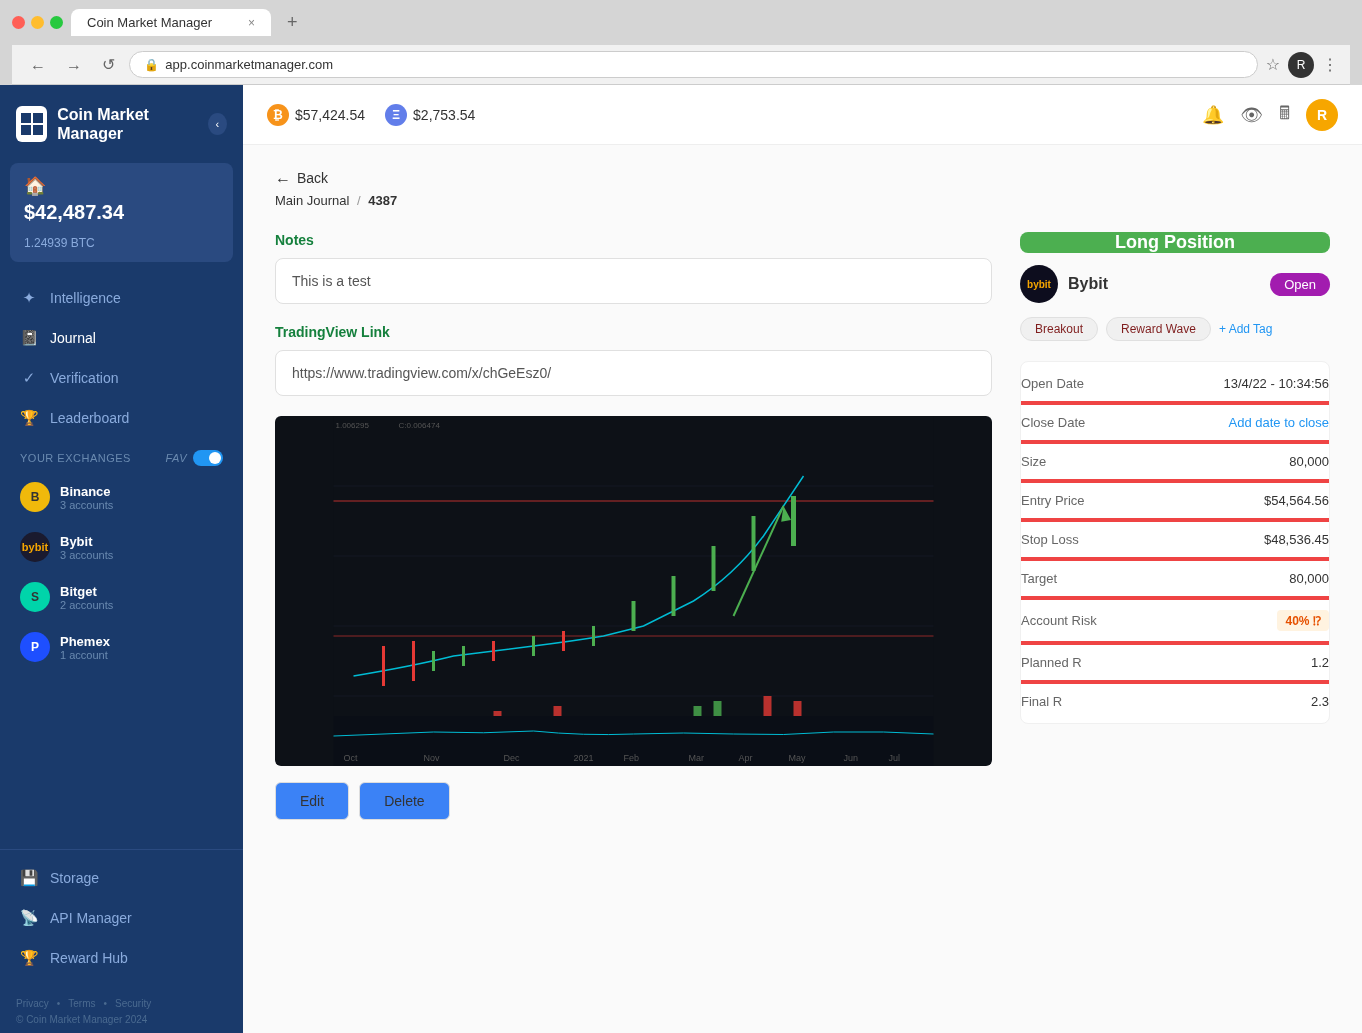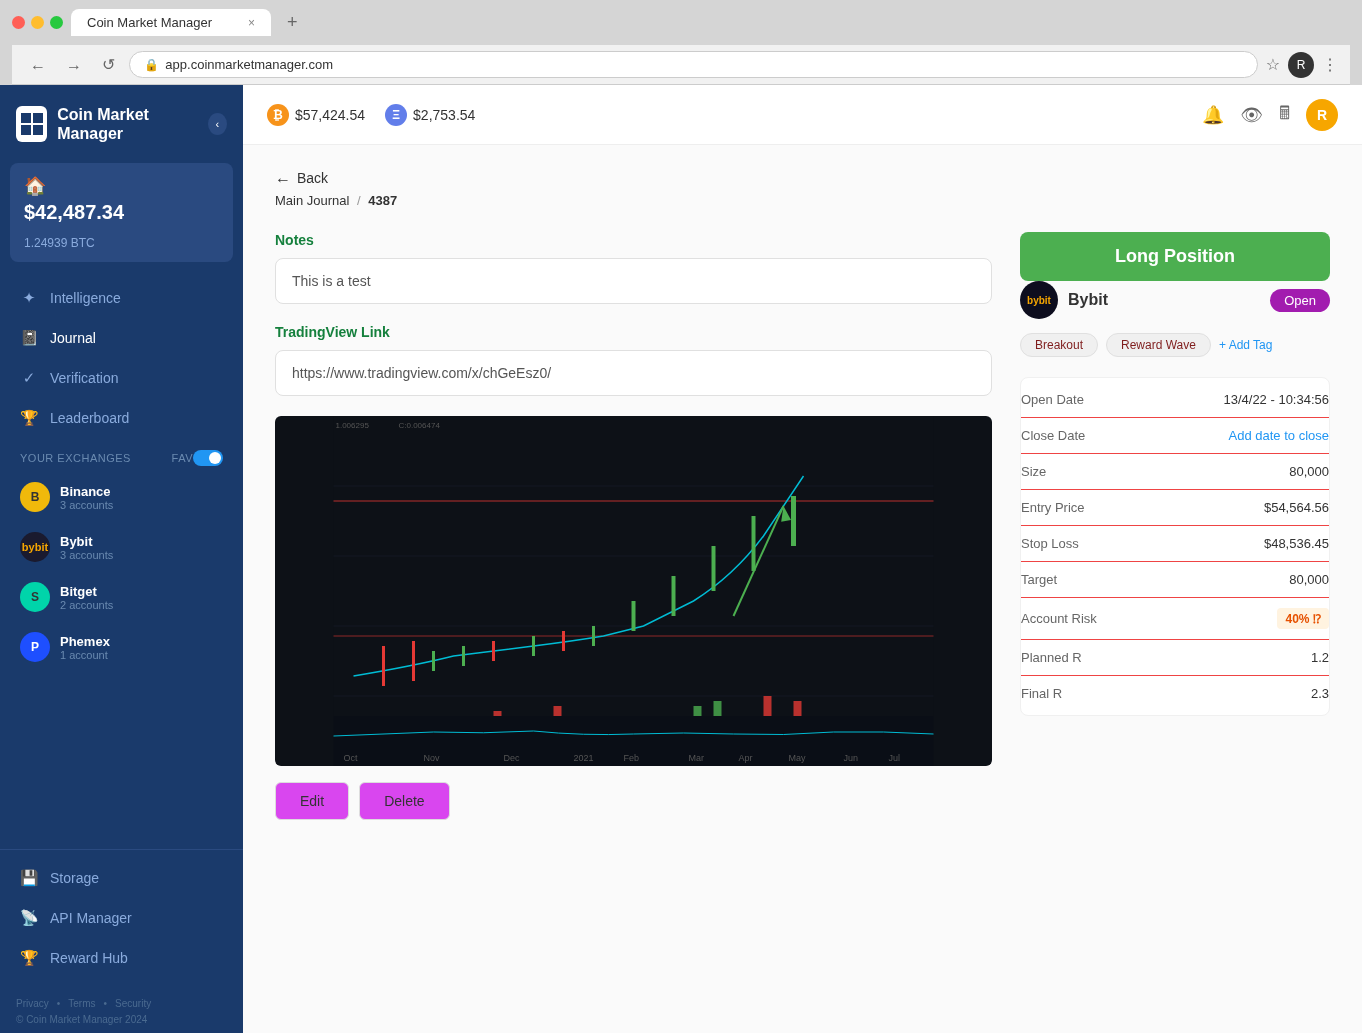--- a/index.html
+++ b/index.html
@@ -37,21 +37,21 @@
     .sidebar-balance-amount { font-size: 20px; font-weight: 700; color: white; }
     .sidebar-balance-btc { font-size: 12px; color: #8aabdd; margin-top: 12px; }
     .sidebar-balance-icon { font-size: 18px; margin-bottom: 4px; }
 
     .sidebar-nav { flex: 1; padding: 8px 0; }
     .sidebar-nav-item { display: flex; align-items: center; gap: 12px; padding: 11px 20px; cursor: pointer; color: #8aabdd; font-size: 14px; transition: background 0.15s; }
     .sidebar-nav-item.active { color: white; }
     .sidebar-nav-icon { font-size: 15px; width: 18px; text-align: center; }
 
     .sidebar-section-label { padding: 12px 20px 6px; font-size: 11px; color: #6a8ab0; text-transform: uppercase; letter-spacing: 0.5px; display: flex; align-items: center; justify-content: space-between; }
-    .sidebar-fav-toggle { display: flex; align-items: center; gap: 0; font-size: 11px; color: #6a8ab0; }
+    .sidebar-fav-toggle { display: flex; align-items: center; gap: 6px; font-size: 11px; color: #6a8ab0; font-style: italic; }
     .toggle { width: 30px; height: 16px; background: #2196F3; border-radius: 8px; position: relative; cursor: pointer; }
     .toggle-thumb { position: absolute; right: 2px; top: 2px; width: 12px; height: 12px; background: white; border-radius: 50%; }
 
     .exchange-item { display: flex; align-items: center; gap: 10px; padding: 10px 20px; cursor: pointer; color: #ccc; font-size: 13px; }
     .exchange-avatar { width: 30px; height: 30px; border-radius: 50%; display: flex; align-items: center; justify-content: center; font-weight: bold; font-size: 12px; }
     .exchange-binance { background: #f0b90b; color: #333; }
     .exchange-bitget { background: #00d4aa; color: #333; }
     .exchange-phemex { background: #1e4fff; color: white; }
     .exchange-info { }
     .exchange-name { font-weight: 600; color: white; font-size: 13px; }
@@ -92,36 +92,36 @@
     .field-label { font-size: 14px; font-weight: 600; color: #15803d; margin-bottom: 10px; }
     .field-input { width: 100%; border: 1px solid #e0e0e0; border-radius: 8px; padding: 14px 16px; font-size: 14px; color: #555; background: white; }
     .field-section { margin-bottom: 20px; }
 
     
     .chart-container { width: 100%; height: 350px; background: #0d1117; border-radius: 6px; overflow: hidden; position: relative; margin-top: 4px; }
 
     
     .action-buttons { display: flex; gap: 10px; margin-top: 16px; }
     .btn { padding: 10px 24px; border-radius: 6px; font-size: 14px; font-weight: 500; cursor: pointer; border: none; }
-    .btn-outline { background: #d946ef; border: 1.5px solid #ddd; color: #333; }
-
-    
-    .position-header { background: #4caf50; color: white; border-radius: 8px; padding: 14px; text-align: center; font-size: 18px; font-weight: 700; margin-bottom: 0; }
+    .btn-outline { background: #3b82f6; border: 1.5px solid #ddd; color: #333; }
+
+    
+    .position-header { background: #4caf50; color: white; border-radius: 8px; text-align: center; font-size: 18px; font-weight: 700; margin-bottom: 12px; }
 
     .exchange-row { display: flex; align-items: center; justify-content: space-between; margin-bottom: 14px; }
     .exchange-row-left { display: flex; align-items: center; gap: 10px; }
     .exchange-logo { width: 38px; height: 38px; border-radius: 50%; background: #0d0d1e; display: flex; align-items: center; justify-content: center; }
     .exchange-name-label { font-size: 16px; font-weight: 600; color: #333; }
     .status-badge { background: #a21caf; color: white; border-radius: 12px; padding: 4px 14px; font-size: 13px; font-weight: 500; }
 
     .tags-row { display: flex; align-items: center; gap: 8px; margin-bottom: 20px; flex-wrap: wrap; }
     .tag { background: #f0f0f0; color: #7f1d1d; border-radius: 20px; padding: 4px 14px; font-size: 12px; border: 1px solid #e0e0e0; }
     .add-tag-btn { color: #2196F3; font-size: 12px; cursor: pointer; }
 
-    .detail-row { display: flex; justify-content: space-between; align-items: center; padding: 10px 0; border-bottom: 1px solid #ef4444; }
+    .detail-row { display: flex; justify-content: space-between; align-items: center; padding: 10px 0; border-bottom: 4px solid #ef4444; }
     .detail-row:last-child { border-bottom: none; }
     .detail-label { font-size: 13px; color: #666; }
     .detail-value { font-size: 13px; color: #333; font-weight: 500; }
     .detail-value-link { color: #2196F3; cursor: pointer; }
     .detail-value-risk { background: #fff3e0; color: #e65100; border-radius: 4px; padding: 2px 8px; font-size: 12px; font-weight: 600; }
 
     .details-section { background: white; border-radius: 8px; padding: 4px 0; border: 1px solid #f0f0f0; }
 
     
     .chart-svg { width: 100%; height: 100%; }

